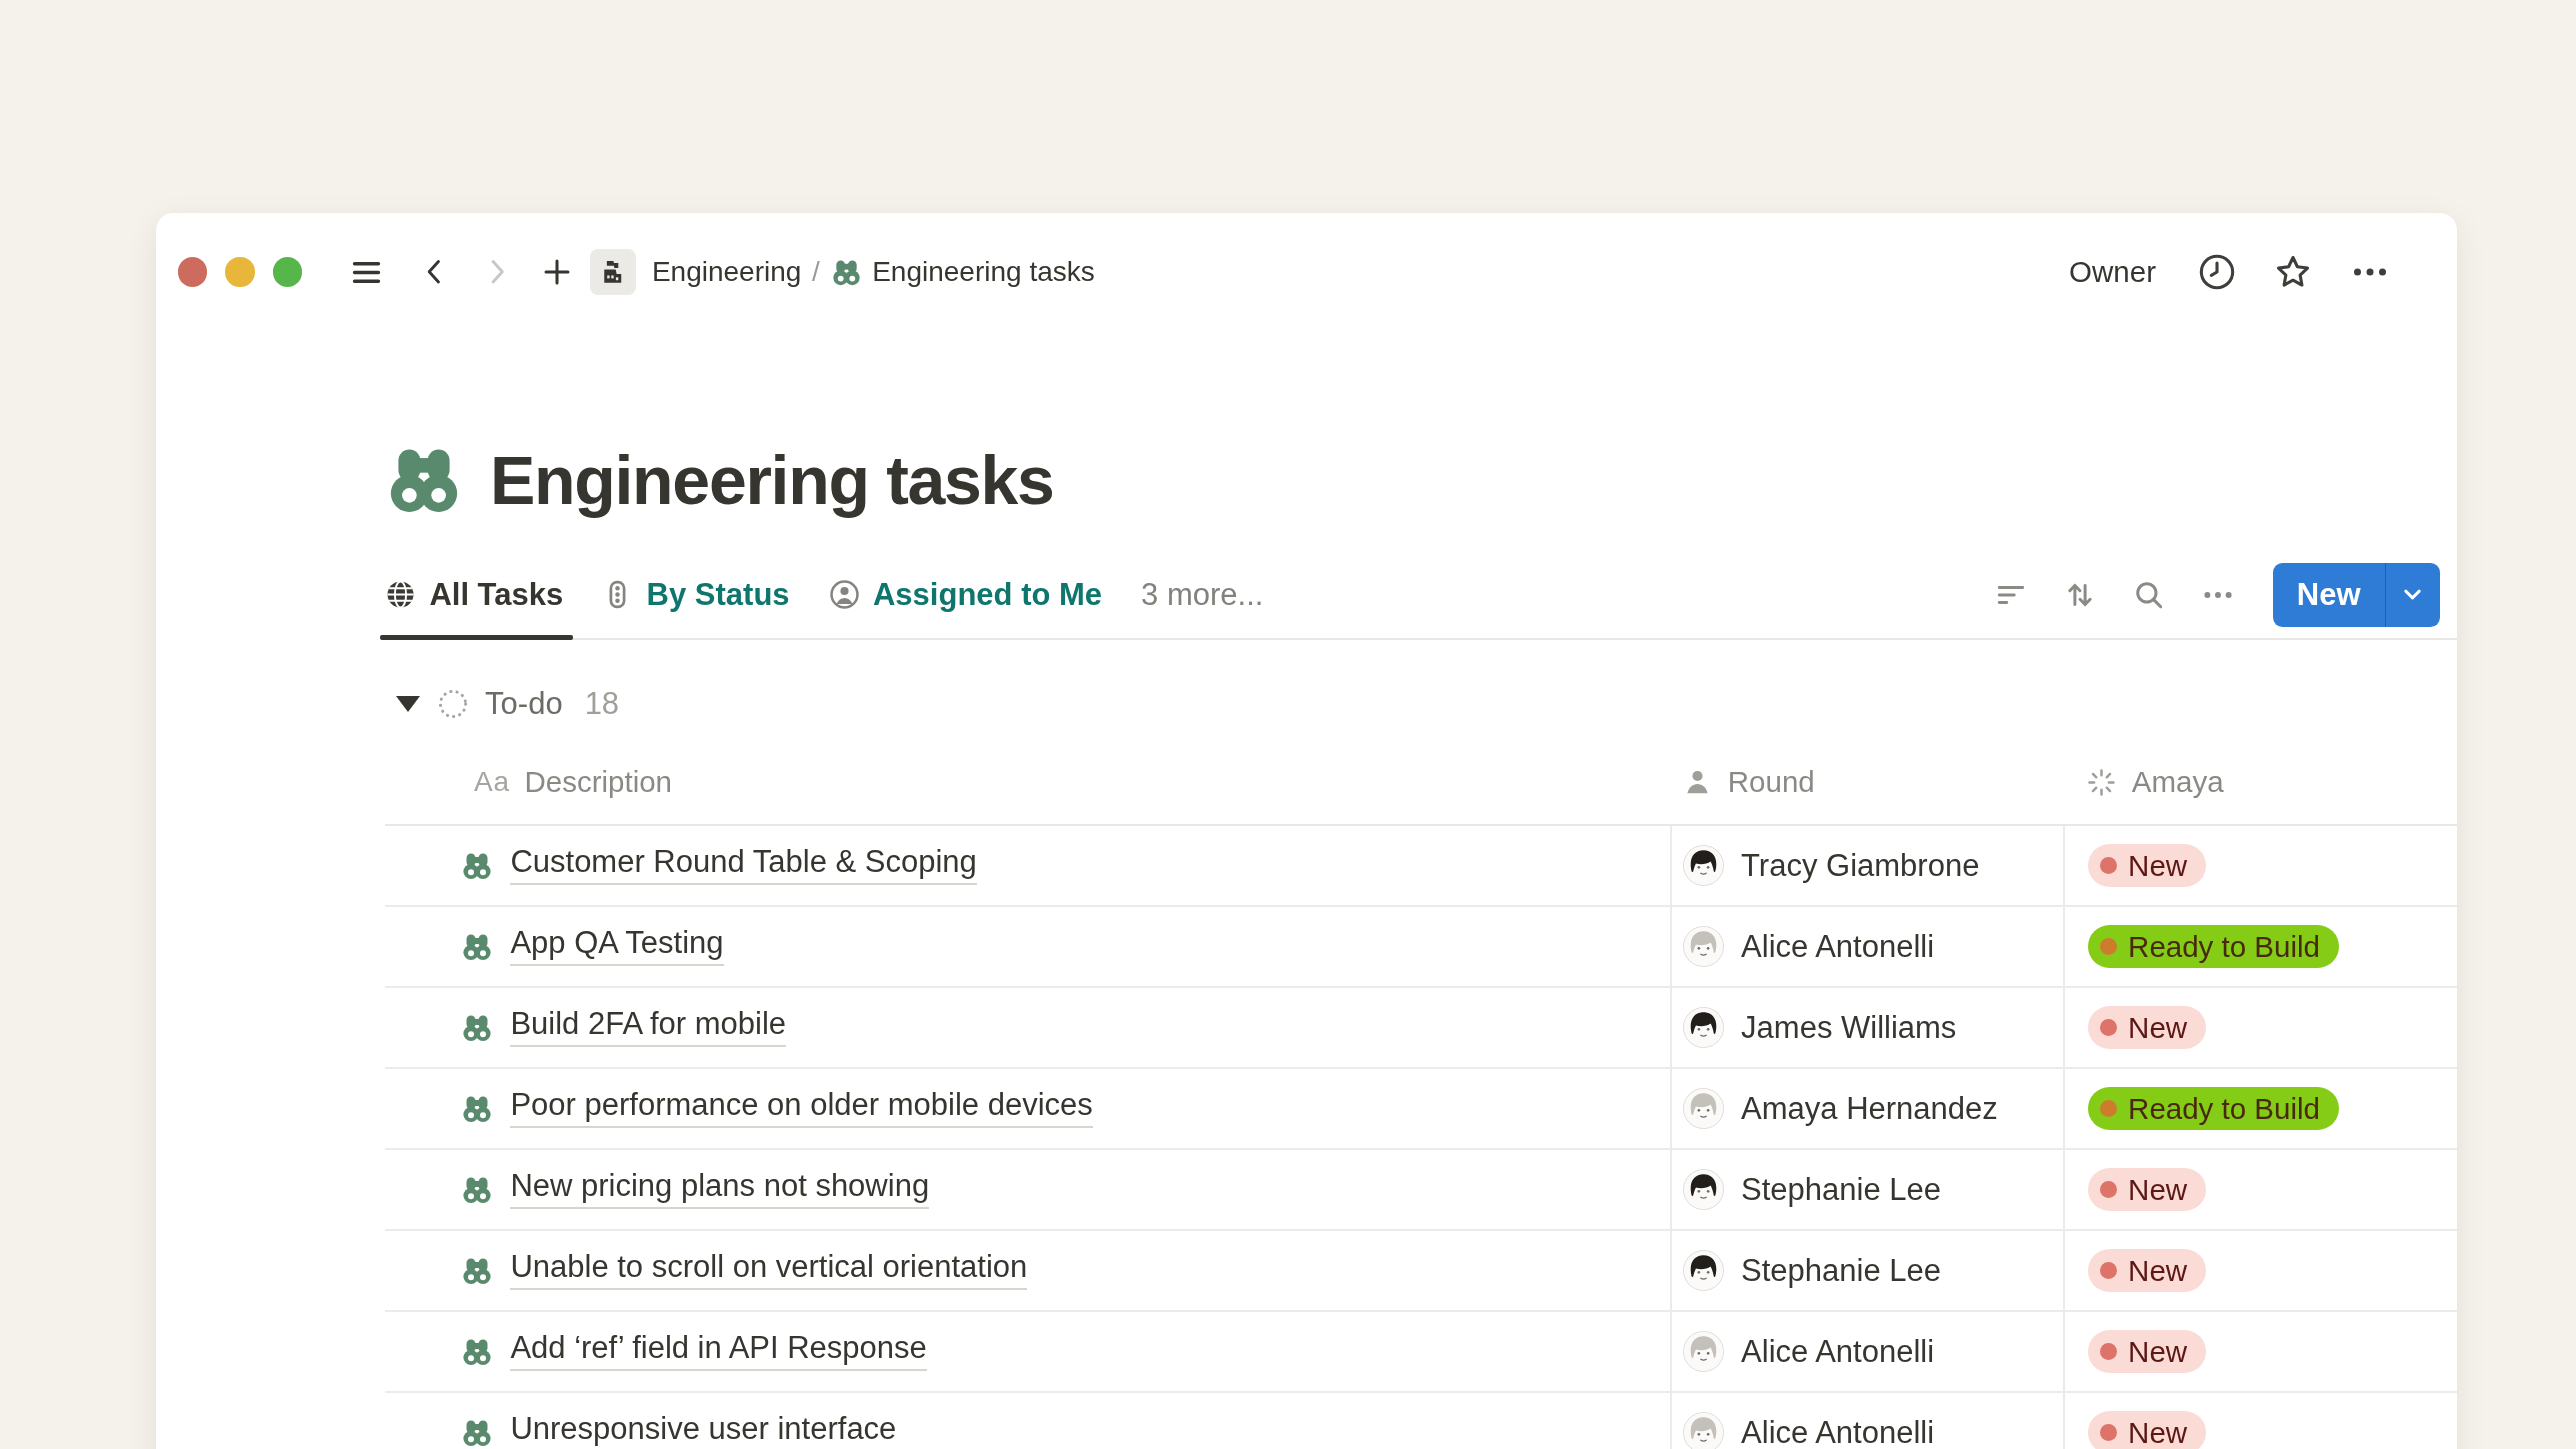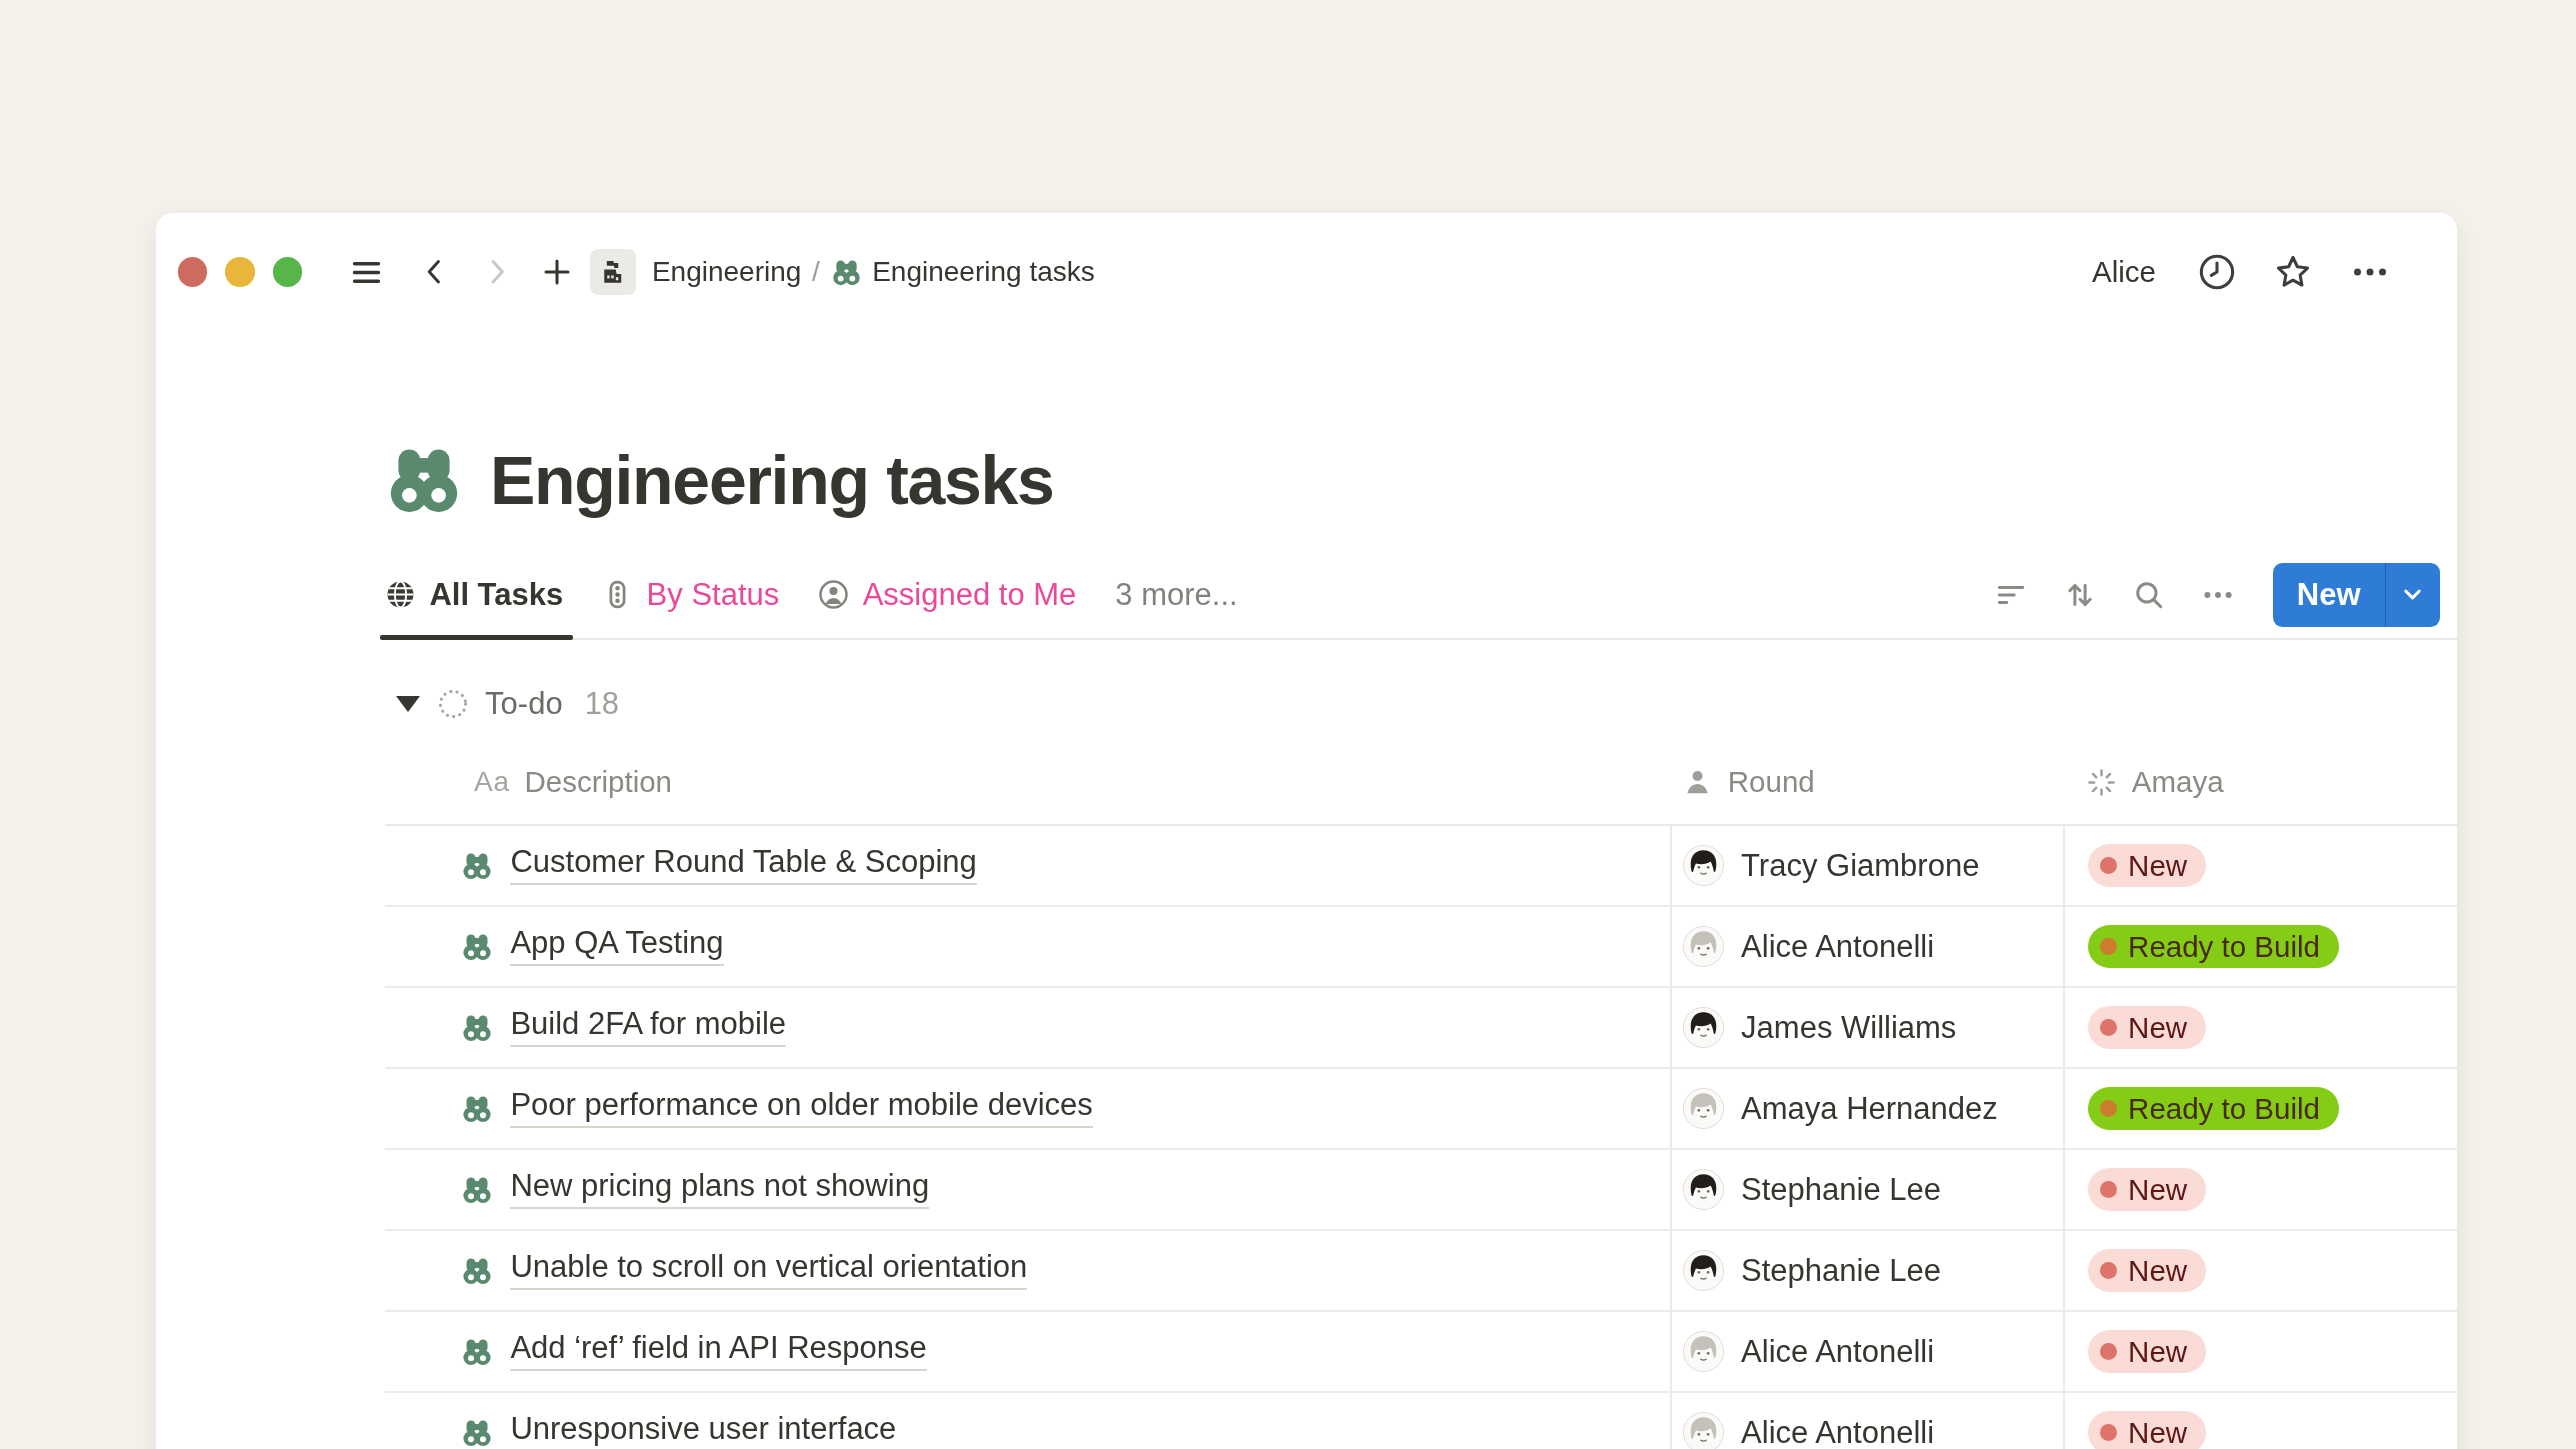--- a/index.html
+++ b/index.html
@@ -32,21 +32,21 @@
   .ic-dots{margin-left:38px;}  .ic-dots svg{width:40px;height:40px;}
   
   .main{padding:0 0 0 229px;}
   .title-row{margin-top:98px;display:flex;align-items:center;gap:27px;height:102px;}
   .title-row .binoc-big{width:78px;height:78px;color:#5a8a6d;}
   .page-title{font-size:68px;font-weight:700;color:#37352f;letter-spacing:-1.3px;}
   
   .tabs-row{margin-top:20px;height:87px;border-bottom:2px solid #e9e8e3;
     display:flex;align-items:center;}
   .tab{position:relative;display:flex;align-items:center;gap:13.4px;font-size:31px;
-    color:#ec4899;font-weight:400;margin-right:39px;}
+    color:#0f766e;font-weight:700;margin-right:39px;}
   .tab svg{width:31px;height:31px;color:#85847e;}
   .tab.active{color:#37352f;font-weight:600;}
   .tab.active svg{color:#3c3a34;}
   .tab.active::after{content:"";position:absolute;left:-5.4px;right:-9.4px;bottom:-27.5px;
     height:4.7px;background:#37352f;border-radius:2px;}
   .more-views{font-size:31px;color:#82817b;}
   .view-controls{margin-left:auto;display:flex;align-items:center;margin-right:17.4px;}
   .vc-ic{margin-left:35px;}
   .vc-ic svg{width:34px;height:34px;color:#8b8a85;display:block;}
   .new-btn{margin-left:38px;display:flex;align-items:stretch;height:64px;border-radius:9.4px;
@@ -155,21 +155,21 @@
       <span class="crumb">Engineering</span>
       <span class="crumb-sep">/</span>
       <span class="crumb-binoc">
         <svg viewBox="0 0 32 32" fill="currentColor">
             <use href="#binoc"></use>
           </svg>
       </span>
       <span class="crumb">Engineering tasks</span>
     </div>
     <div class="tb-right">
-      <span class="share">Alice</span>
+      <span class="share">Owner</span>
       <div class="tb-ic ic-clock">
         <svg viewBox="0 0 16 16" fill="none" stroke="currentColor" stroke-width="1.3" stroke-linecap="round" stroke-linejoin="round">
             <circle cx="8" cy="8" r="6.6"></circle>
             <path d="M8 4.2V8L5.6 9.4"></path>
           </svg>
       </div>
       <div class="tb-ic ic-star">
         <svg viewBox="0 0 16 16" fill="none" stroke="currentColor" stroke-width="1.3" stroke-linejoin="round">
             <path d="M8 1.9l1.85 3.9 4.25.55-3.1 2.95.75 4.2L8 11.45 4.25 13.5 5 9.3 1.9 6.35l4.25-.55z"></path>
           </svg>

